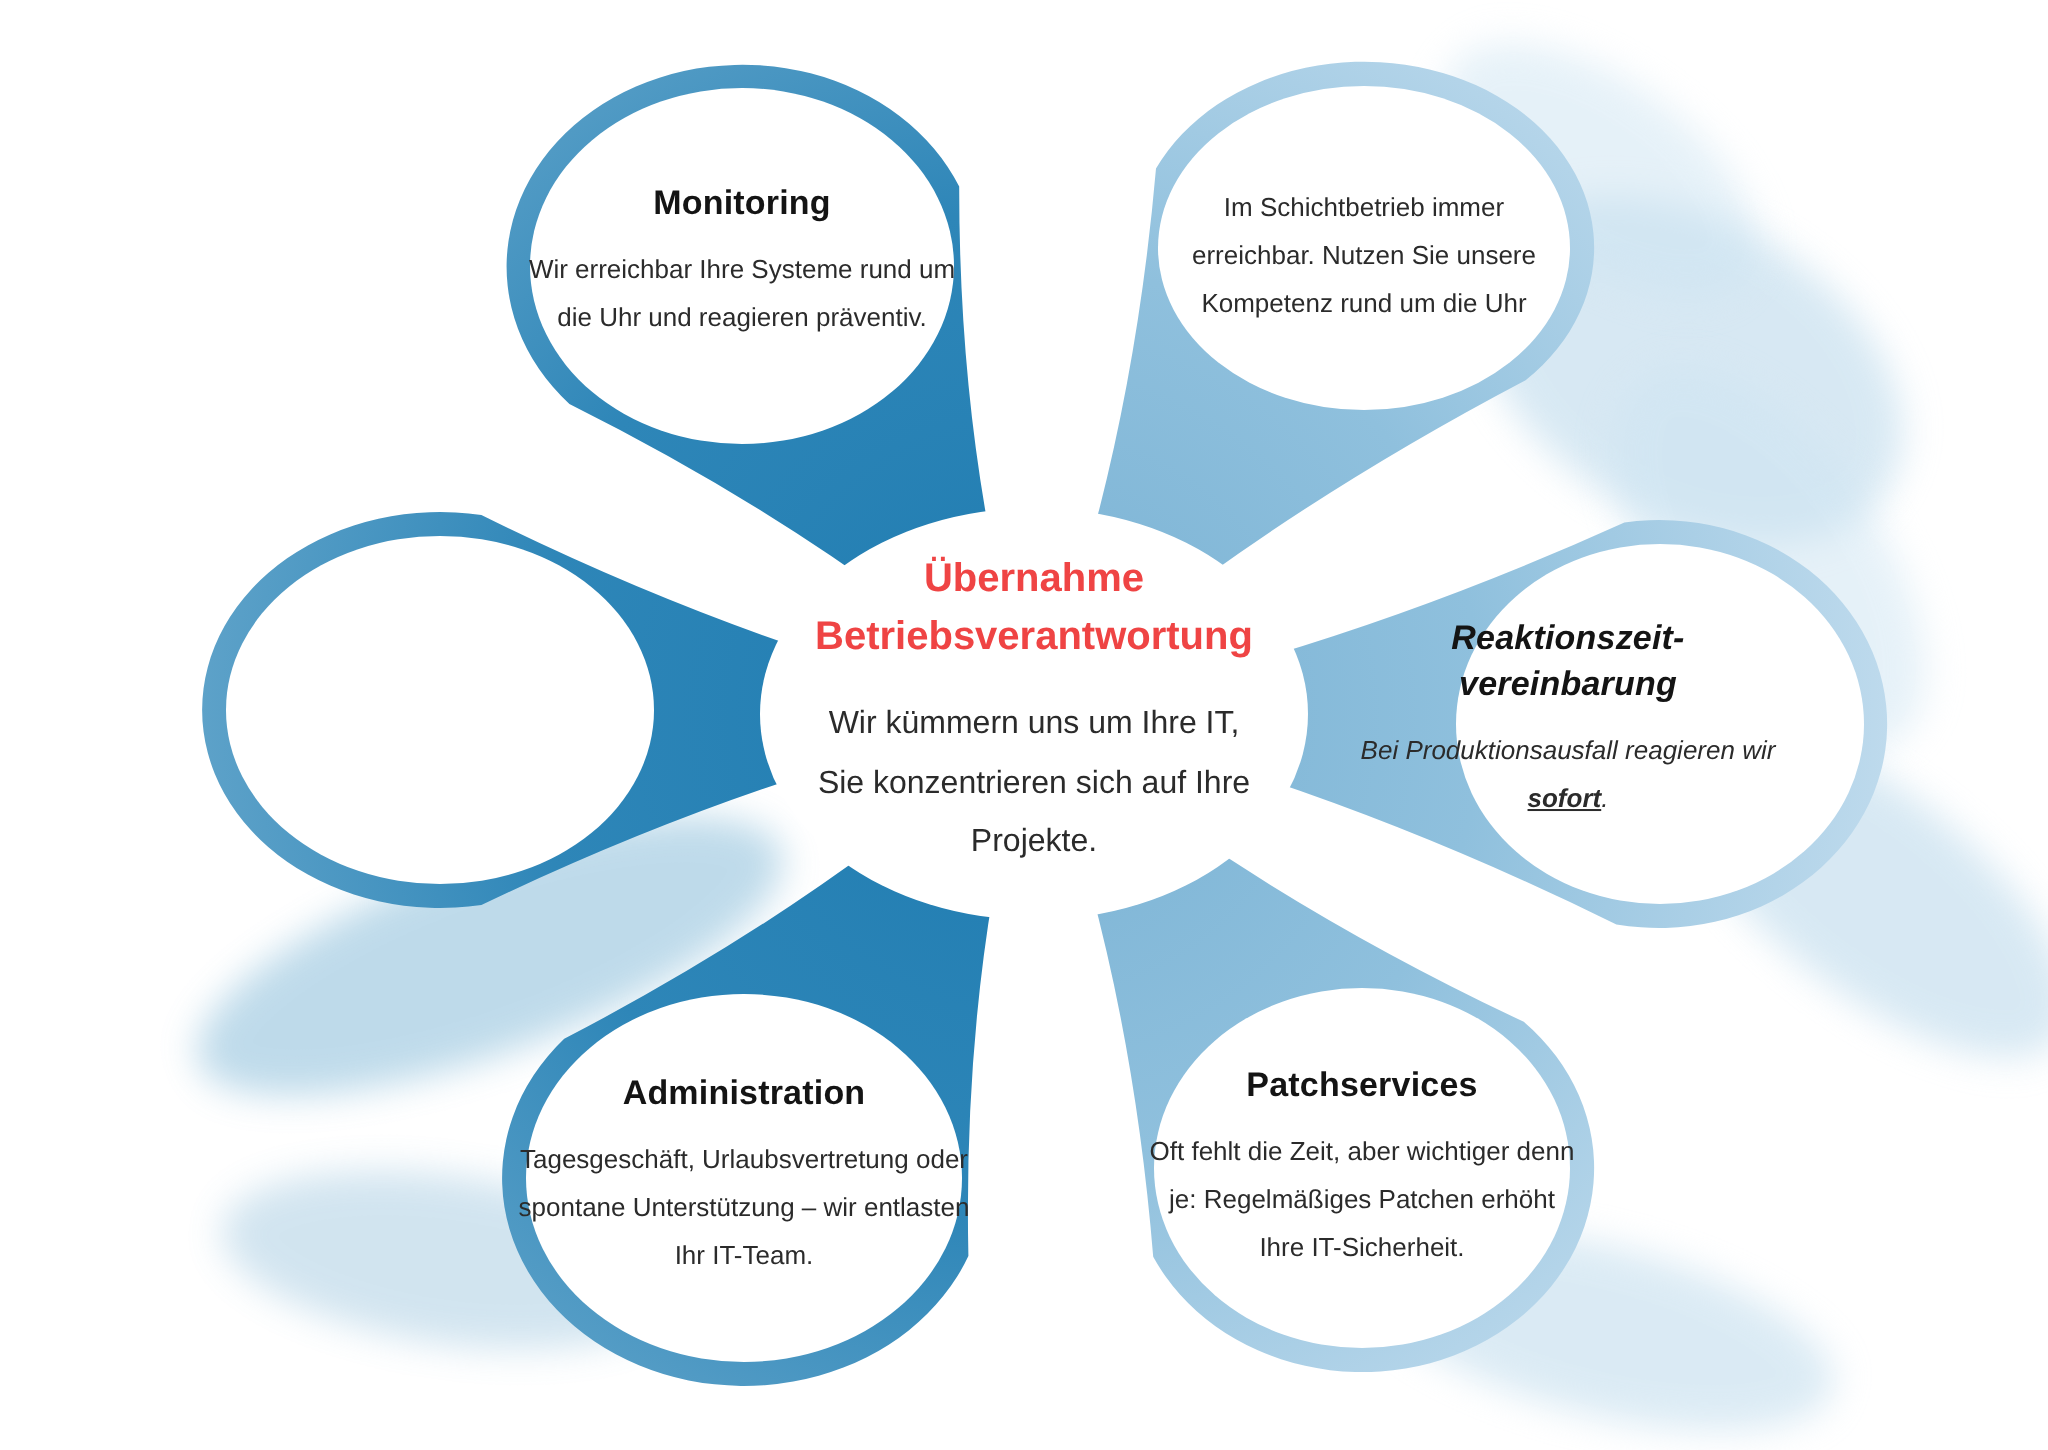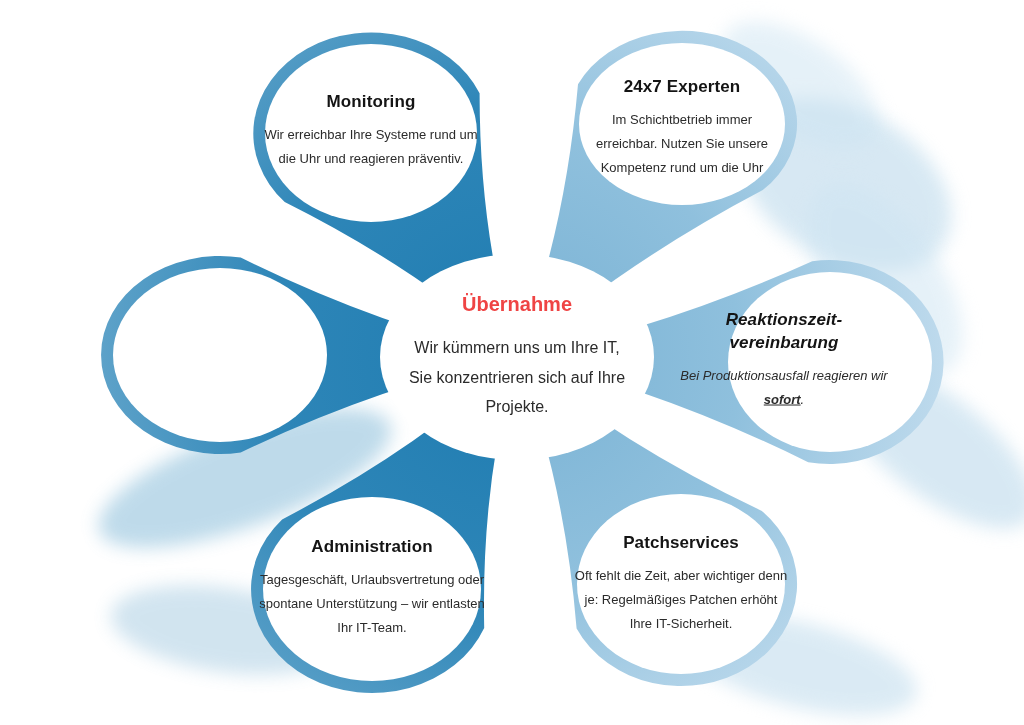--- a/index.html
+++ b/index.html
@@ -71,34 +71,34 @@
       <ellipse cx="830" cy="362" rx="102" ry="90"></ellipse>
       <ellipse cx="372" cy="589" rx="109" ry="92"></ellipse>
       <ellipse cx="681" cy="584" rx="104" ry="90"></ellipse>
       <ellipse cx="517" cy="357" rx="137" ry="103"></ellipse>
     </g>
   </svg>
 
   <div class="node-text" style="left:517px;top:356px;width:270px;">
     <p class="center-title">
       <span>Übernahme</span><br>
+      <span>Betriebsverantwortung</span>
     </p>
     <p class="center-body">
       <span>Wir kümmern uns um Ihre IT,</span><br>
       <span>Sie konzentrieren sich auf Ihre Projekte.</span>
     </p>
   </div>
 
   <div class="node-text" style="left:371px;top:131px;width:222px;">
     <p class="node-title">Monitoring</p>
     <p class="node-body">Wir erreichbar Ihre Systeme rund um die Uhr und reagieren präventiv.</p>
   </div>
 
   <div class="node-text" style="left:682px;top:128px;width:198px;">
-    <p class="node-title">24x7 Experten</p>
     <p class="node-body">Im Schichtbetrieb immer erreichbar. Nutzen Sie unsere Kompetenz rund um die Uhr</p>
   </div>
 
 
   <div class="node-text" style="left:784px;top:360px;width:208px;font-style:italic;">
     <p class="node-title">
       <span>Reaktionszeit-</span><br>
       <span>vereinbarung</span>
     </p>
     <p class="node-body"><span>Bei Produktionsausfall reagieren wir </span><span class="emphasis">sofort</span><span>.</span></p>

